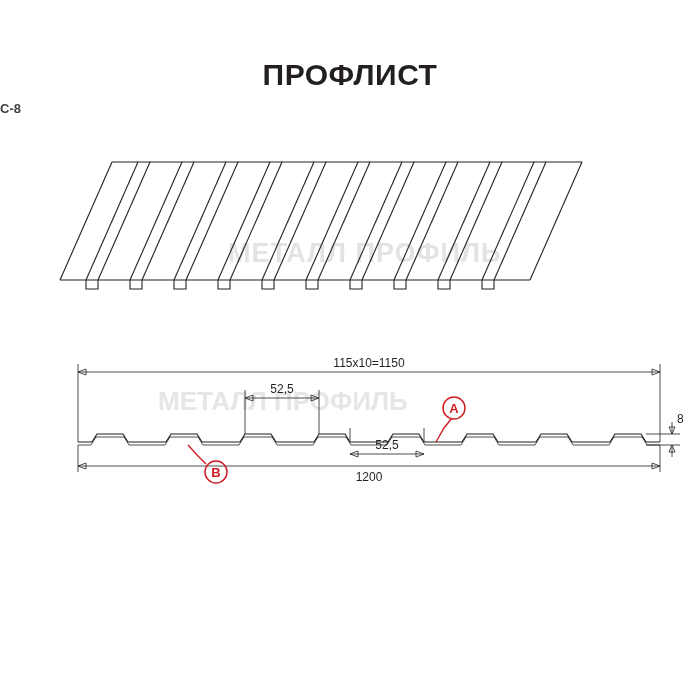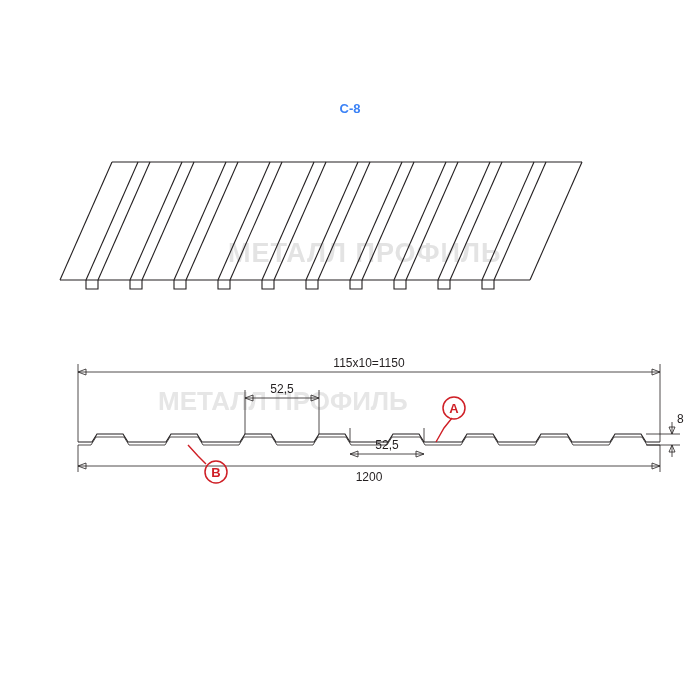--- a/index.html
+++ b/index.html
@@ -24,24 +24,24 @@
     text-align: center;
     font-size: 30px;
     font-weight: bold;
     letter-spacing: 0.5px;
     color: #231f20;
   }
   .subtitle {
     position: absolute;
     top: 101px;
     left: 0; right: 0;
-    text-align: center;
+    text-align: left;
     font-size: 13px;
     font-weight: bold;
-    color: #3b82f6;
+    color: #404040;
   }
   .footnote {
     position: absolute;
     top: 620px;
     left: 0; right: 0;
     text-align: center;
     font-size: 14px;
     font-weight: bold;
     color: #231f20;
   }
@@ -76,20 +76,21 @@
   .cal { fill: none; stroke: #cf1f26; stroke-width: 1.5; }
   .calltxt { font-family: "Liberation Sans", sans-serif; font-size: 13px; font-weight: bold; fill: #cf1f26; }
   .dimtxt { font-family: "Liberation Sans", sans-serif; font-size: 12px; fill: #231f20; }
   .wmsvg { font-family: "Liberation Sans", sans-serif; font-weight: bold; fill: #e6e6e6; }
 </style>
 </head>
 <body>
 
 <div id="page">
 
+  <div class="title">ПРОФЛИСТ</div>
   <div class="subtitle">С-8</div>
 
   <div class="wm wm1">МЕТАЛЛ ПРОФИЛЬ</div>
 
   <div class="iso-wrap">
     <svg width="580" height="170" viewBox="0 0 580 170">
       <g>
 
         <path class="ln" d="M 52 22 L 522 22"></path>
         <path class="ln" d="M 0 140 L 470 140"></path>

